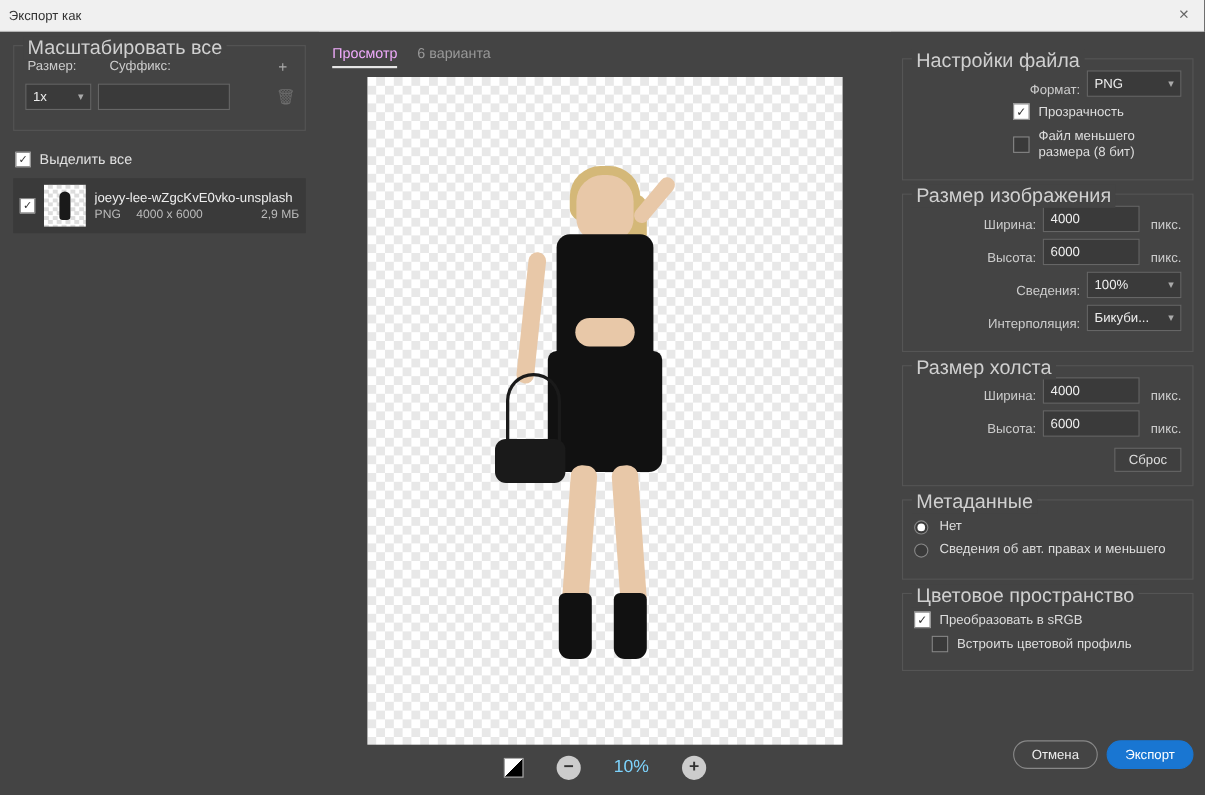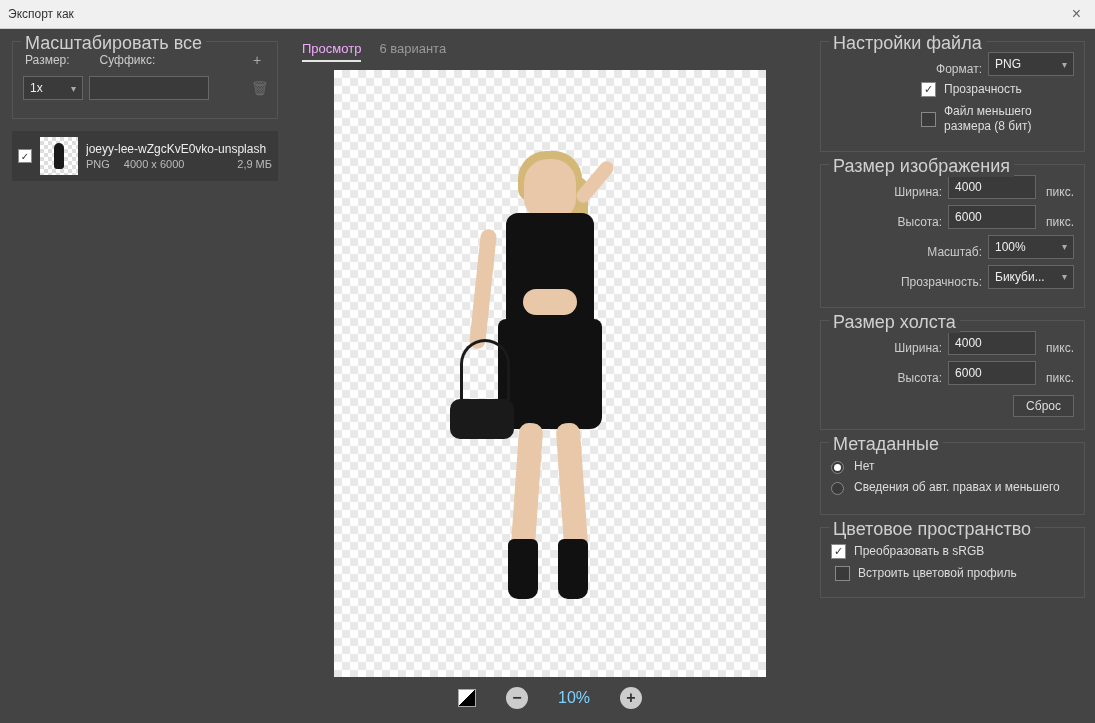--- a/index.html
+++ b/index.html
@@ -3,21 +3,21 @@
 <meta charset="utf-8">
 <style>
 * { box-sizing: border-box; margin: 0; padding: 0; font-family: -apple-system, BlinkMacSystemFont, "Segoe UI", sans-serif; }
 body { background: #444444; color: #e0e0e0; width: 1095px; height: 723px; overflow: hidden; font-size: 13px; }
 .titlebar { background: #f0f0f0; color: #333; height: 29px; display: flex; align-items: center; padding: 0 8px; justify-content: space-between; border-bottom: 1px solid #ccc; }
 .titlebar .title { font-size: 12px; }
 .close-x { color: #666; font-size: 16px; cursor: pointer; padding: 0 6px; }
 .main { display: flex; height: calc(100% - 29px); background: #444; }
 .left { width: 290px; padding: 12px; background: #444; }
 .center { flex: 1; padding: 12px 8px; display: flex; flex-direction: column; }
-.right { width: 285px; background: #444; padding: 12px 10px; display: flex; flex-direction: column; overflow-y: auto; position: relative; }
+.right { width: 285px; background: #444; padding: 24px 10px; display: flex; flex-direction: column; overflow-y: auto; position: relative; }
 .right::-webkit-scrollbar { width:10px; }
 .right::-webkit-scrollbar-track { background:#3a3a3a; }
 .right::-webkit-scrollbar-thumb { background:#666; }
 
 .panel { border: 1px solid #555; padding: 10px 10px 12px; margin-bottom: 12px; position: relative; }
 .panel-title { position: absolute; top: -9px; left: 8px; background: #444; padding: 0 4px; font-size: 18px; color: #d0d0d0; }
 
 .row { display: flex; align-items: center; margin-bottom: 6px; gap: 6px; }
 .field-label { text-align: right; width: 90px; font-size: 12px; color: #ccc; }
 .hdr-label { font-size: 12px; color: #ccc; }
@@ -120,20 +120,24 @@
         <div class="select sel-size">
           <span>1x</span>
             <span class="chev">▾</span>
         </div>
         <input class="input sel-suffix" value="" style="">
         <span style="flex:1"></span>
         <span class="icon-btn" style="opacity:.4">🗑</span>
       </div>
     </div>
 
+    <div class="chk-row">
+      <div class="chk checked"></div>
+      <span>Выделить все</span>
+    </div>
 
     <div class="file-item">
       <div class="chk checked"></div>
       <div class="thumb"></div>
       <div class="file-meta">
         <span class="file-name">joeyy-lee-wZgcKvE0vko-unsplash</span>
         <div class="file-sub">
           <span>PNG</span>
           <span>4000 x 6000</span>
           <span class="file-size">2,9 МБ</span>
@@ -198,28 +202,28 @@
         <span class="field-label">Ширина:</span>
         <input class="input" value="4000" style="">
         <span class="unit">пикс.</span>
       </div>
       <div class="row">
         <span class="field-label">Высота:</span>
         <input class="input" value="6000" style="">
         <span class="unit">пикс.</span>
       </div>
       <div class="row">
-        <span class="field-label">Масштаб:</span>
+        <span class="field-label">Сведения:</span>
         <div class="select">
           <span>100%</span>
             <span class="chev">▾</span>
         </div>
       </div>
       <div class="row">
-        <span class="field-label">Прозрачность:</span>
+        <span class="field-label">Интерполяция:</span>
         <div class="select">
           <span>Бикуби...</span>
             <span class="chev">▾</span>
         </div>
       </div>
     </div>
 
     <div class="panel">
       <div class="panel-title">Размер холста</div>
       <div class="row">
@@ -249,20 +253,24 @@
         <span class="radio-label">Сведения об авт. правах и меньшего</span>
       </div>
     </div>
 
     <div class="panel" style="margin-bottom:8px;">
       <div class="panel-title">Цветовое пространство</div>
       <div class="chk2-row" style="margin-left:0;">
         <div class="chk2 checked"></div>
         <span class="chk2-label">Преобразовать в sRGB</span>
       </div>
-      <div class="chk2-row" style="margin-left:4px;">
+      <div class="chk2-row" style="margin-left:16px;">
         <div class="chk2"></div>
         <span class="chk2-label">Встроить цветовой профиль</span>
       </div>
     </div>
 
+    <div class="btn-row">
+      <div class="btn">Отмена</div>
+      <div class="btn primary">Экспорт</div>
+    </div>
   </div>
 </div>
 
 </body></html>

